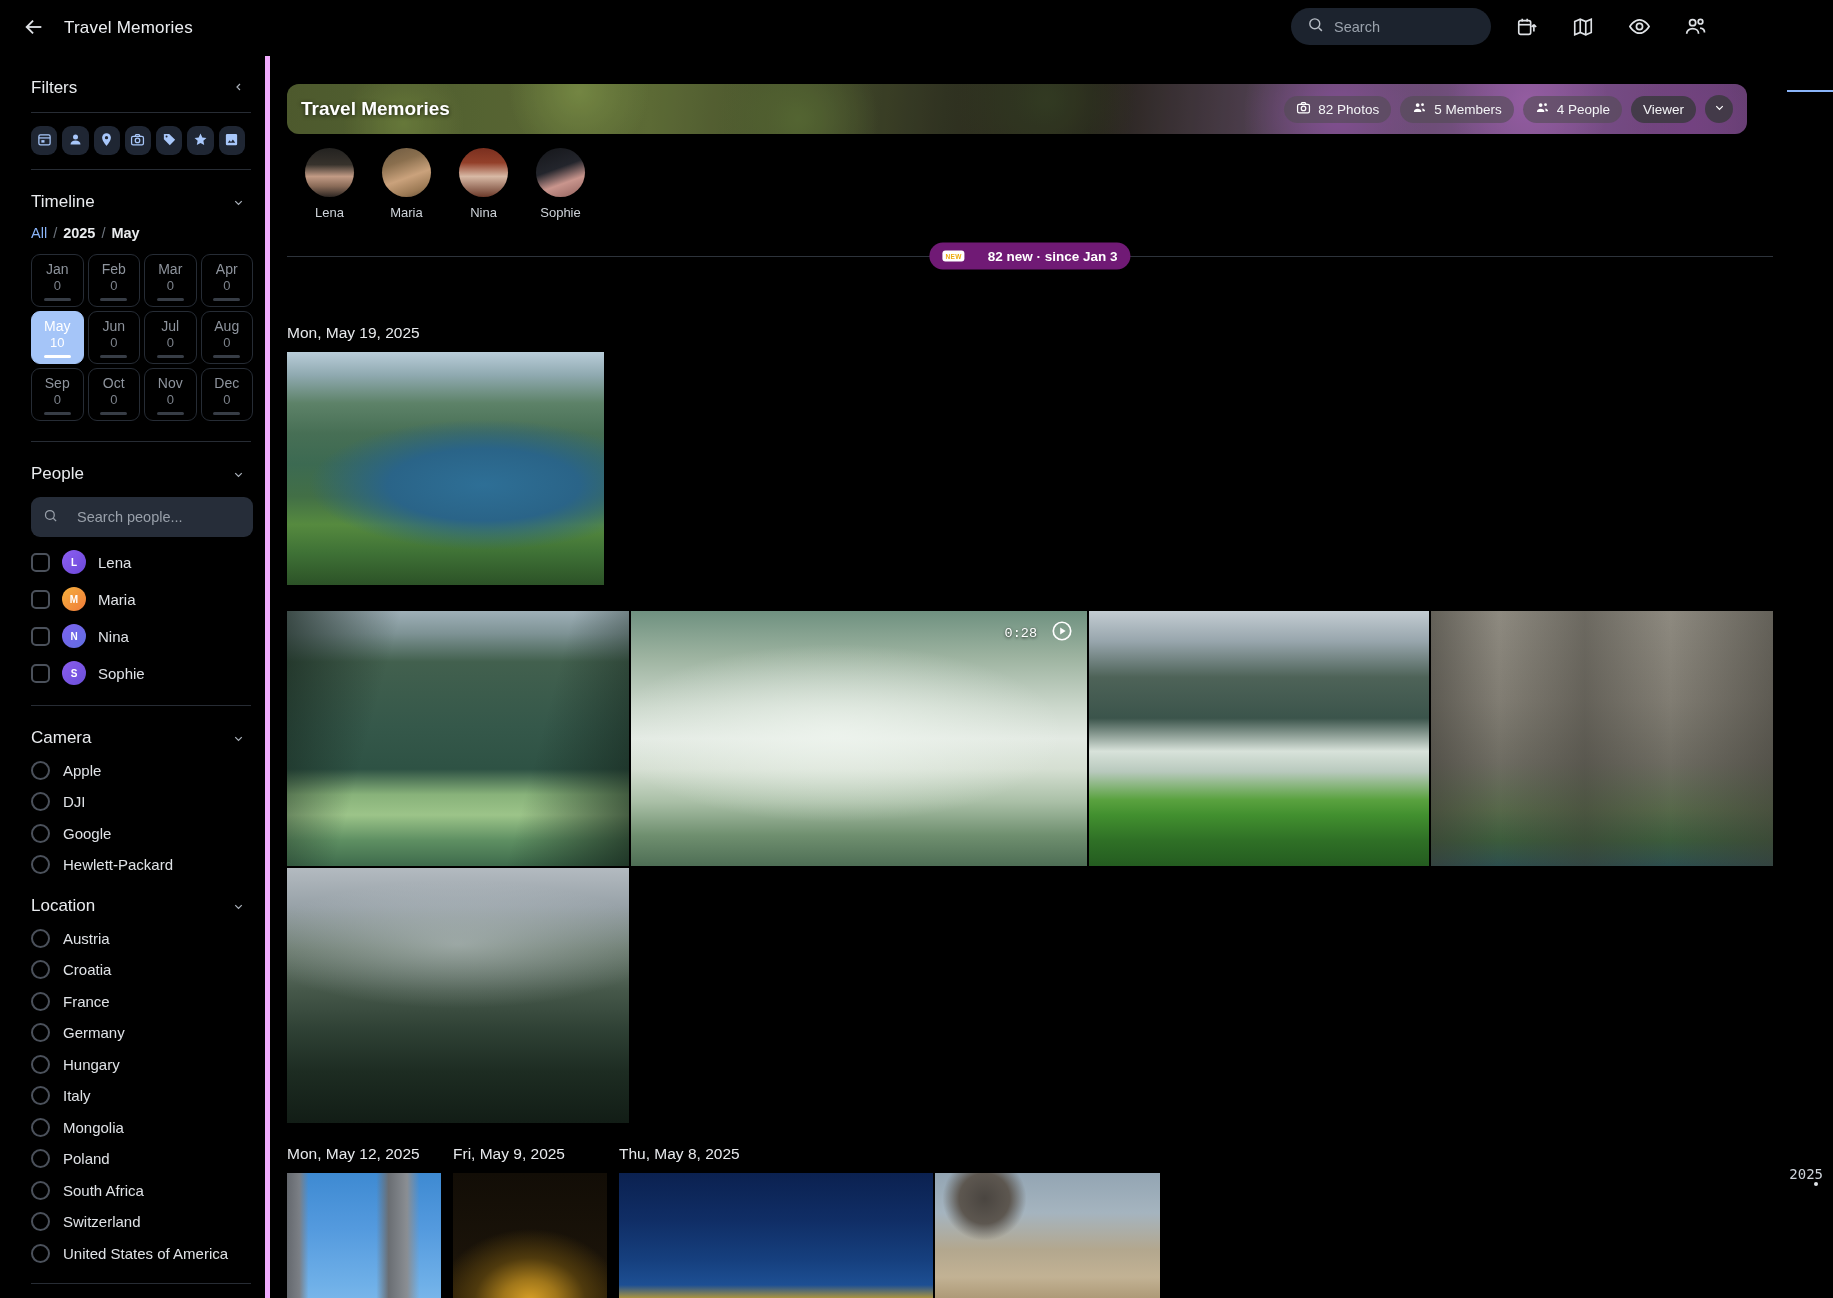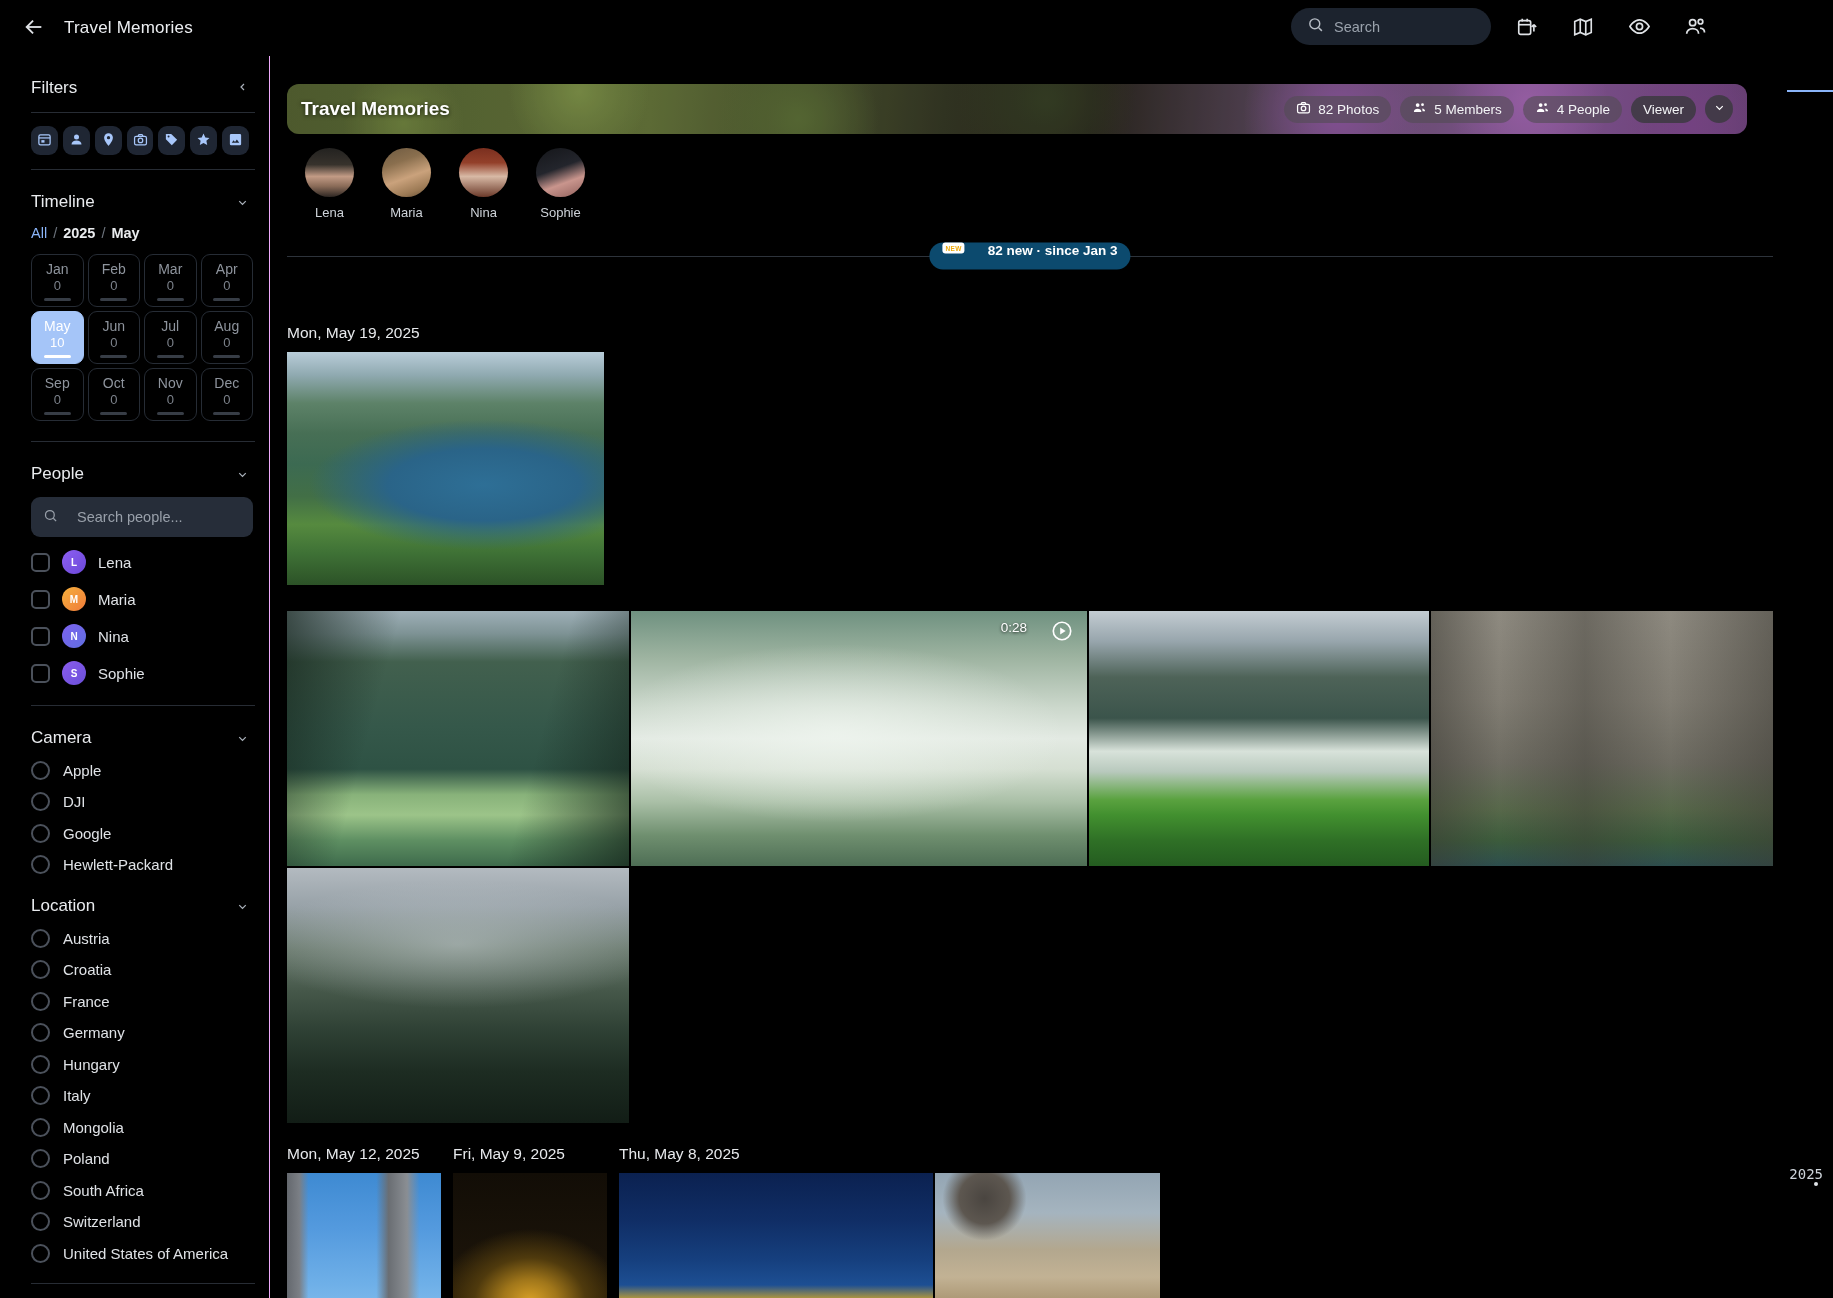--- a/index.html
+++ b/index.html
@@ -13,21 +13,21 @@
   .tb-title { font-size:17px; color:#eceef1; letter-spacing:.2px; }
   .tb-right { margin-left:auto; display:flex; align-items:flex-start; gap:16px; padding-right:104px; }
   .searchpill { display:flex; align-items:center; gap:10px; width:200px; height:37px;
     background:#1c232e; border-radius:19px; padding:0 16px; }
   .searchpill input { background:transparent; border:none; outline:none; color:#e4e6ea;
     font-size:14.5px; width:130px; font-family:"Liberation Sans",sans-serif; }
   .searchpill input::placeholder { color:#9aa2ac; }
 
   
   .layout { display:flex; height:1242px; }
-  .sidebar { width:270px; flex-shrink:0; border-right:1px solid #f0abfc; padding:22px 20px 0 31px; overflow:hidden; }
+  .sidebar { width:270px; flex-shrink:0; border-right:5px solid #f0abfc; padding:22px 20px 0 31px; overflow:hidden; }
   .main { flex:1; position:relative; overflow:hidden; padding-left:17px; }
 
   
   .sb-row { display:flex; align-items:center; justify-content:space-between; }
   .sb-title { font-size:17px; color:#e9ebee; font-weight:400; }
   .chev { color:#aab1ba; display:grid; place-items:center; background:none; border:none; cursor:pointer; }
   .sb-divider { height:1px; background:#272c34; margin:14px -6px 0 0; }
   .filter-icons { display:flex; gap:5px; margin-top:13px; }
   .fbtn { width:29px; height:29px; border-radius:9px; background:#1f2633; border:none; cursor:pointer;
     display:grid; place-items:center; color:#a8c7fa; }
@@ -94,33 +94,33 @@
   .mav.p-lena   { background:linear-gradient(180deg,#232220 0%,#37322c 34%,#c29b85 58%,#8a6b58 78%,#2e2723 100%); }
   .mav.p-maria  { background:linear-gradient(160deg,#6e5a41 0%,#8a6f4e 30%,#caa27c 58%,#9c7a55 82%,#5f4a33 100%); }
   .mav.p-nina   { background:linear-gradient(180deg,#7a2f1f 0%,#93402a 30%,#d8b9a5 58%,#6b3a2a 100%); }
   .mav.p-sophie { background:linear-gradient(160deg,#15161a 0%,#23252c 42%,#c9958d 68%,#8f5f5a 100%); }
   .mlabel { font-size:13px; color:#ced3d9; }
 
   
   .newline { position:relative; margin-top:22px; height:28px; width:1486px; }
   .newline::before { content:""; position:absolute; left:0; right:0; top:50%; height:1px; background:#2d333b; }
   .newpill { position:absolute; left:50%; top:50%; transform:translate(-50%,-50%);
-    display:flex; align-items:flex-start; gap:23px; height:27px; padding:0 13px; border-radius:14px;
-    background:#0c4a6e; color:#fff; font-size:13.5px; font-weight:700; cursor:pointer; white-space:nowrap; }
+    display:flex; align-items:center; gap:23px; height:27px; padding:0 13px; border-radius:14px;
+    background:#701a75; color:#fff; font-size:13.5px; font-weight:700; cursor:pointer; white-space:nowrap; }
   .newtag { background:#fff; color:#edaa0c; font-size:6.5px; font-weight:800; border-radius:3px;
     padding:2px 3px; letter-spacing:.4px; }
 
   
   .group { margin-top:32px; }
   .gdate { font-size:15.5px; color:#e7e9ec; margin-bottom:10px; }
   .prow-thumbs { display:flex; gap:2px; }
   .thumb { position:relative; overflow:hidden; cursor:pointer; }
   .bottom-groups { display:flex; gap:12px; margin-top:22px; align-items:flex-start; }
-  .vdur { position:absolute; top:9px; right:14px; display:flex; align-items:flex-start; gap:24px;
-    color:#fff; font-size:13.5px; text-shadow:0 1px 3px rgba(0,0,0,.8); }
+  .vdur { position:absolute; top:9px; right:14px; display:flex; align-items:center; gap:14px;
+    color:#fff; font-size:13.5px; text-shadow:0 1px 3px rgba(0,0,0,.8);font-family:Liberation Mono, monospace; }
 
   .ph1 { background:
     radial-gradient(ellipse 55% 28% at 62% 57%, #2e6f96 0%, #2a6488 55%, rgba(42,100,136,0) 100%),
     linear-gradient(180deg,#b9cdd9 0%,#8fa9b0 10%,#5d8268 22%,#476f55 35%,#3c6a52 48%,#426f46 62%,#568a3f 74%,#3f7236 86%,#2c5227 100%); }
   .ph2 { background:
     linear-gradient(105deg, rgba(18,32,24,.7) 0%, rgba(18,32,24,0) 28%, rgba(18,32,24,0) 70%, rgba(18,32,24,.7) 100%),
     linear-gradient(180deg,#9fb0b8 0%,#7d9294 9%,#42604e 20%,#35584a 45%,#2e5244 62%,#88b27a 72%,#9cc489 80%,#5e8f62 90%,#3e6b4c 100%); }
   .ph3 { background:
     radial-gradient(ellipse 50% 35% at 45% 48%, rgba(240,246,240,.75) 0%, rgba(240,246,240,0) 100%),
     linear-gradient(180deg,#6f9180 0%,#9db3a0 18%,#ccd8cc 38%,#e3eae3 50%,#d5dfd2 62%,#a9bfa6 75%,#6f8f6f 88%,#4e6e55 100%); }

